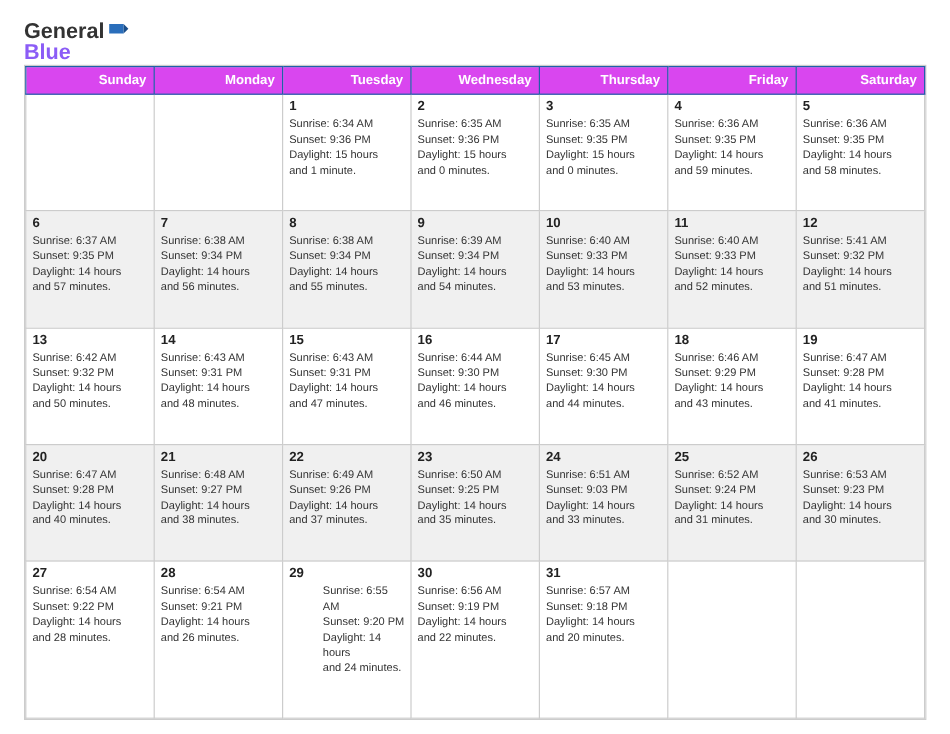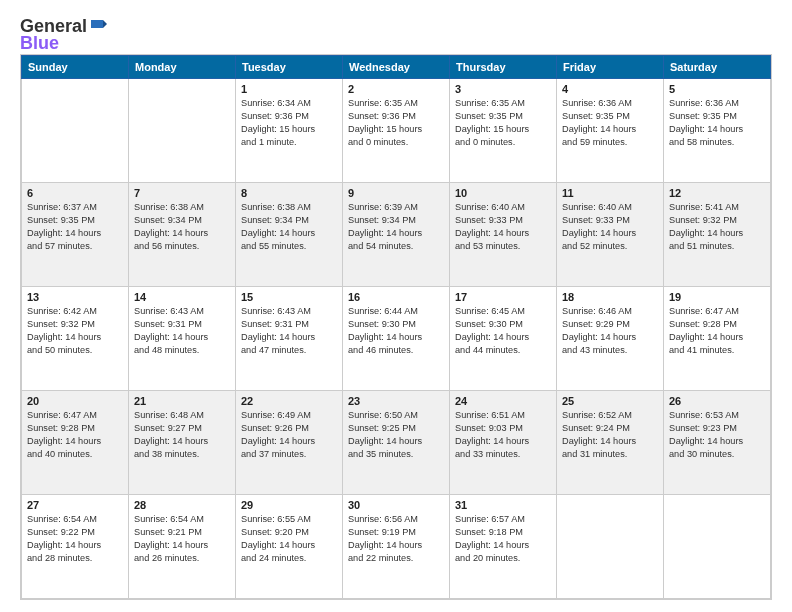--- a/index.html
+++ b/index.html
@@ -49,27 +49,27 @@
       border-collapse: collapse;
       width: 100%;
       font-size: 10px;
     }
     .calendar table {
       width: 100%;
       border-collapse: collapse;
       height: 100%;
     }
     .calendar thead th {
-      background-color: #0369a1;
+      background-color: #d946ef;
       color: #fff;
       font-size: 11px;
       font-weight: bold;
       padding: 5px 6px;
       border: 1px solid #2060a8;
-      text-align: left;
+      text-align: right;
     }
     .calendar tbody td {
       border: 1px solid #ccc;
       vertical-align: top;
       padding: 4px 5px;
       width: calc(100% / 7);
     }
     .cell-day {
       font-weight: bold;
       font-size: 11px;
@@ -321,21 +321,21 @@
             </td>
             <td>
               <div class="cell-day">28</div>
               <div class="cell-info" style="white-space: pre-line;">Sunrise: 6:54 AM
 Sunset: 9:21 PM
 Daylight: 14 hours
 and 26 minutes.</div>
             </td>
             <td>
               <div class="cell-day">29</div>
-              <div class="cell-info" style="white-space: pre-line;">Sunrise: 6:55 AM
+              <div class="cell-info" style="white-space: pre-line; margin-left: 28px;">Sunrise: 6:55 AM
 Sunset: 9:20 PM
 Daylight: 14 hours
 and 24 minutes.</div>
             </td>
             <td>
               <div class="cell-day">30</div>
               <div class="cell-info" style="white-space: pre-line;">Sunrise: 6:56 AM
 Sunset: 9:19 PM
 Daylight: 14 hours
 and 22 minutes.</div>

